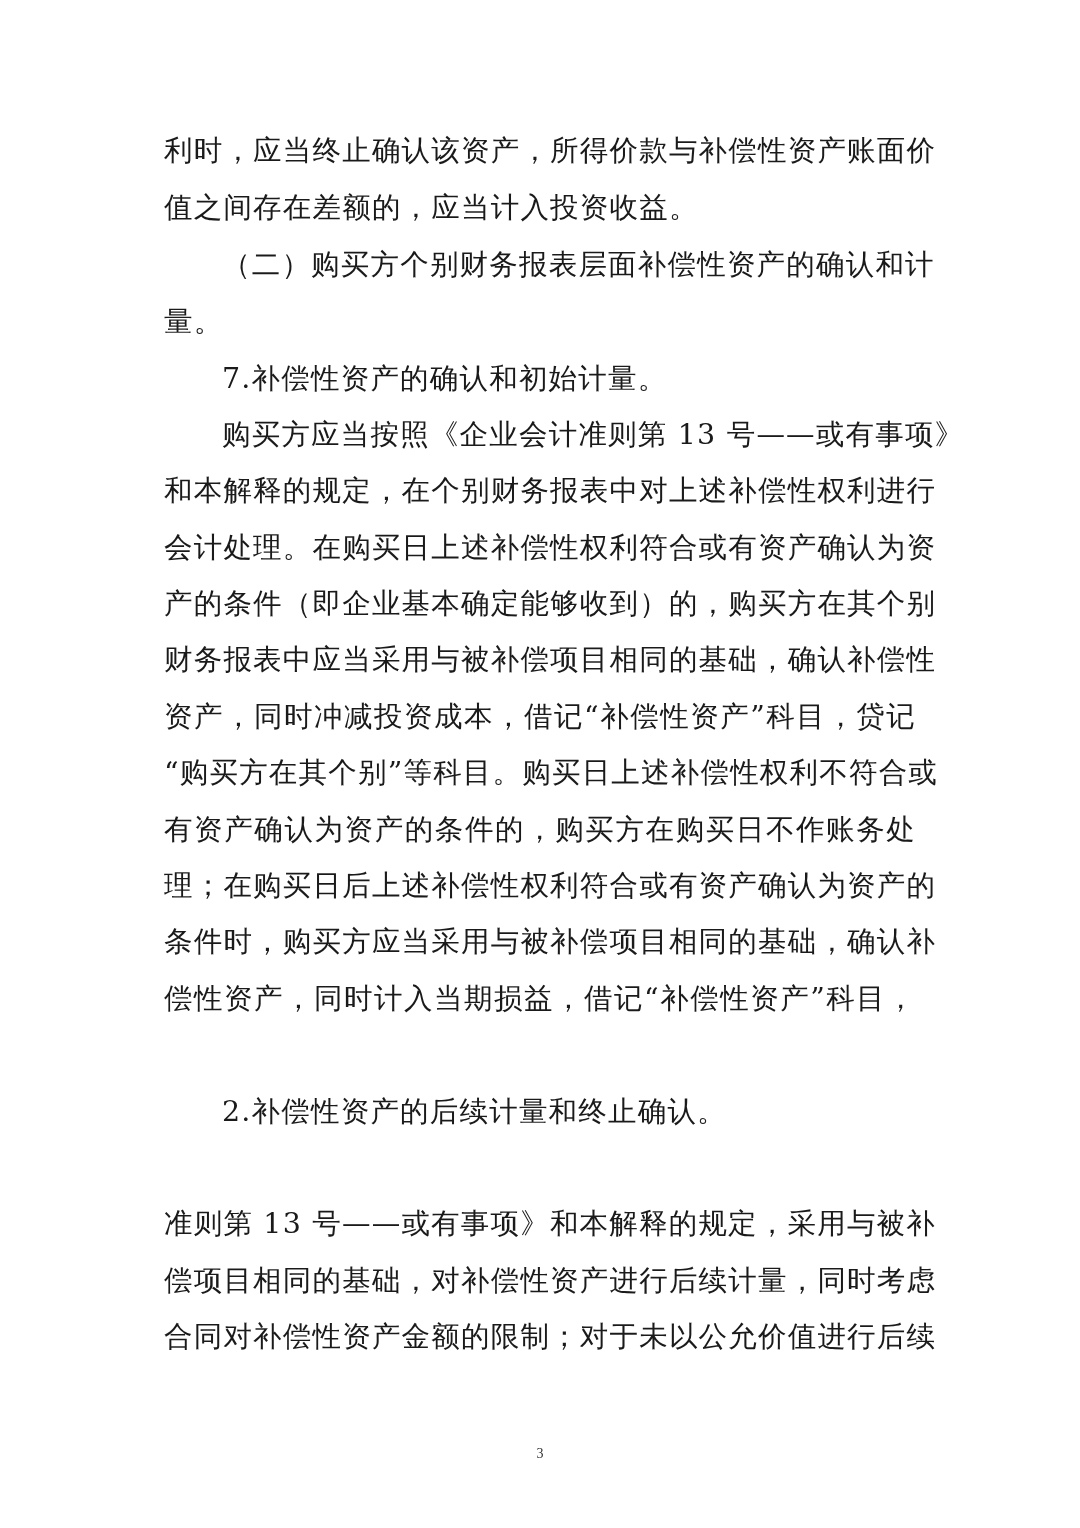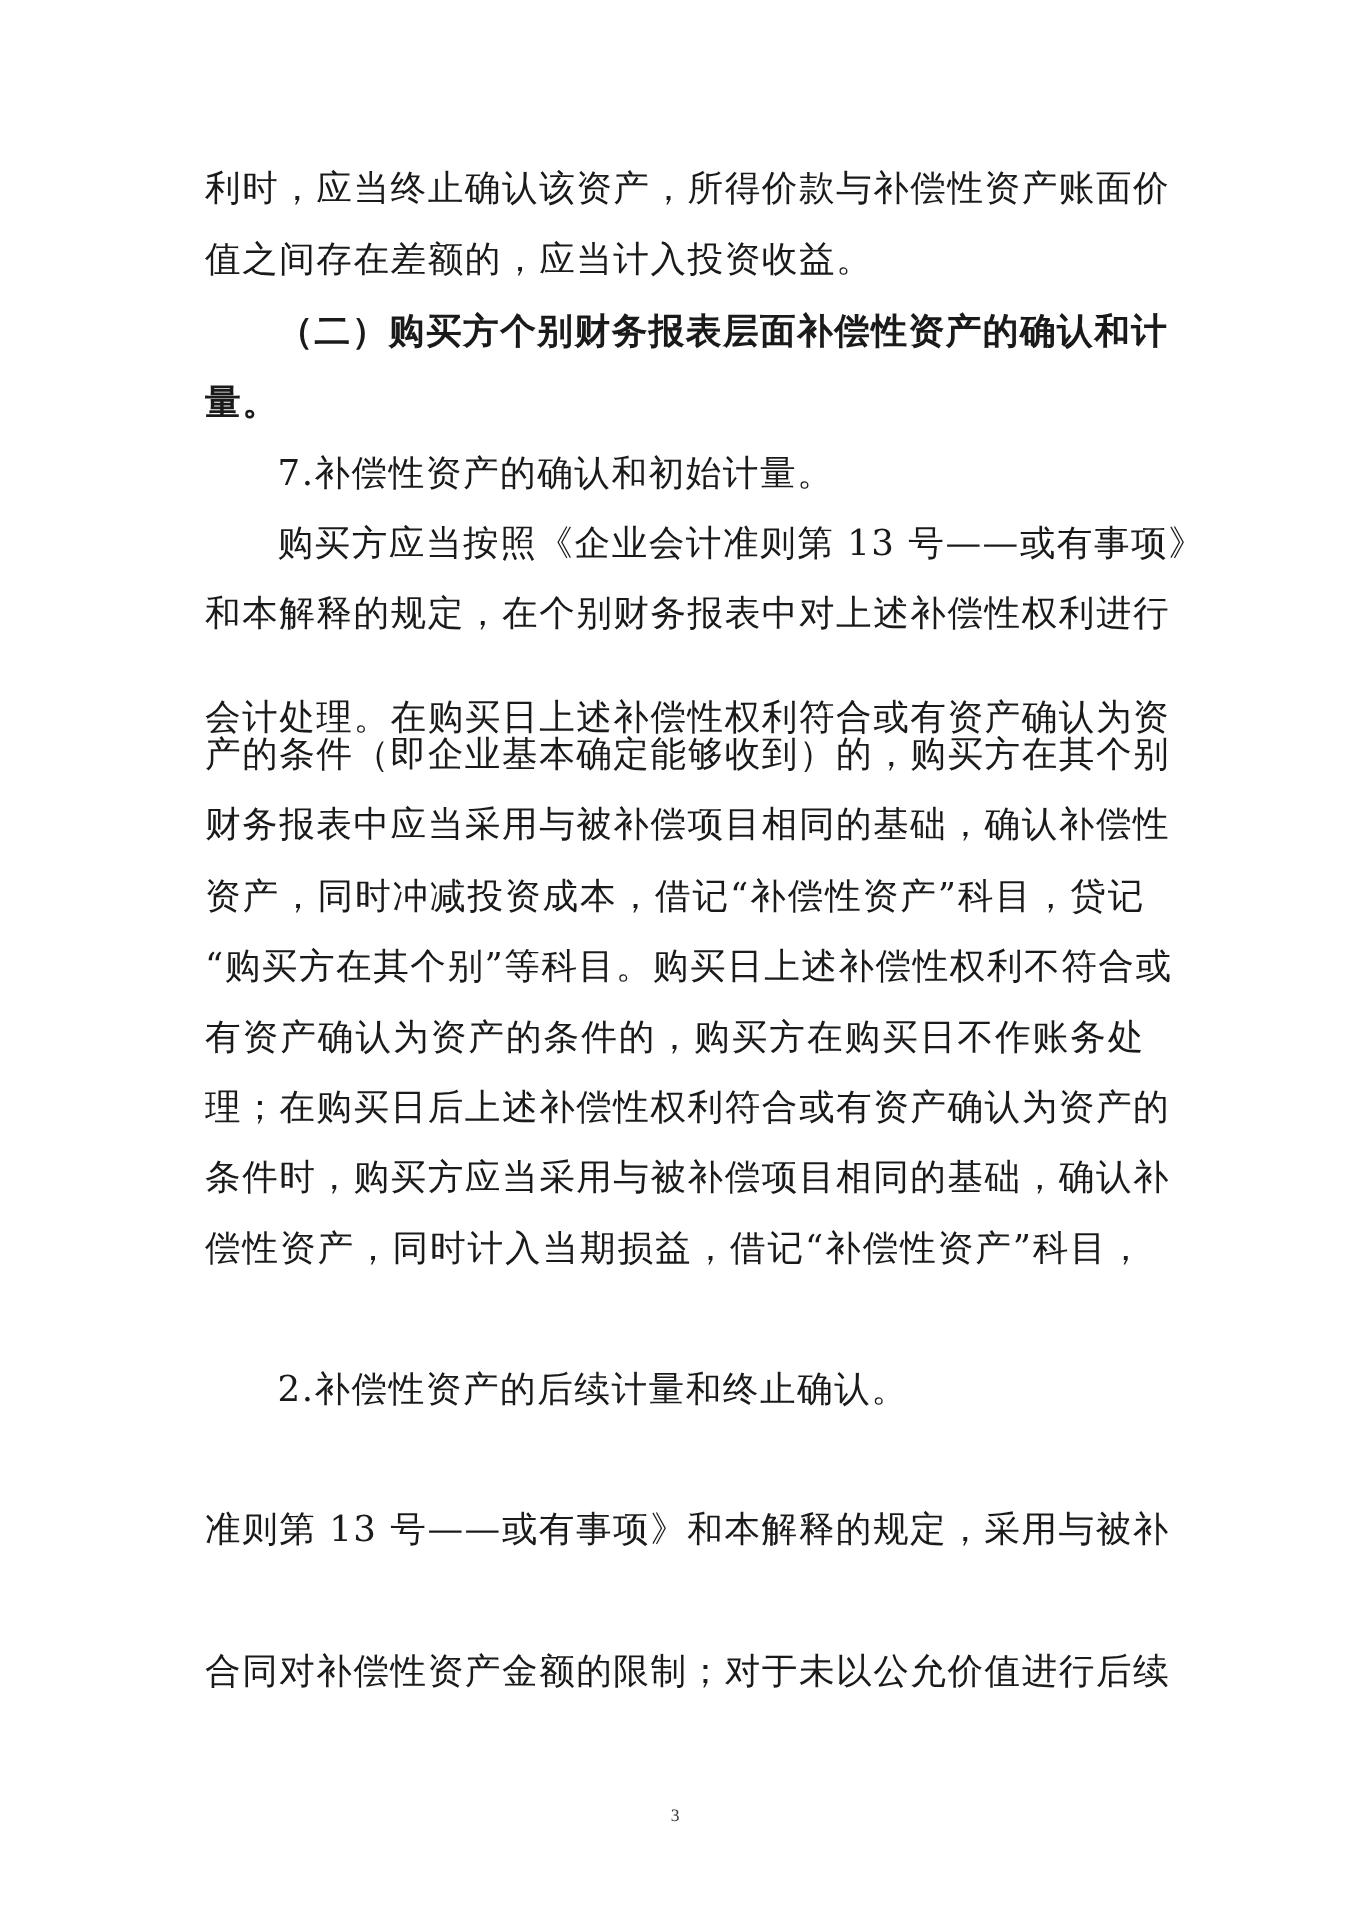--- a/index.html
+++ b/index.html
@@ -34,21 +34,21 @@
       text-align-last: justify;
     }
     .line.indent {
       left: 222px;
       width: 694px;
     }
     .line.short {
       text-align-last: left;
     }
     .line.bold {
-      font-weight: bold;
+      font-weight: normal;
       font-family: "DejaVu Sans", "Liberation Sans", sans-serif;
     }
     .page-number {
       position: absolute;
       left: 0;
       width: 1080px;
       top: 1445px;
       text-align: center;
       font-size: 14px;
       line-height: 18px;
@@ -63,29 +63,30 @@
   <div class="line" style="top:131px">利时，应当终止确认该资产，所得价款与补偿性资产账面价</div>
   <div class="line short" style="top:188px">值之间存在差额的，应当计入投资收益。</div>
 
   <div class="line indent bold" style="top:245px">（二）购买方个别财务报表层面补偿性资产的确认和计</div>
   <div class="line bold short" style="top:302px">量。</div>
 
   <div class="line indent short" style="top:359px">7.补偿性资产的确认和初始计量。</div>
 
   <div class="line indent" style="top:415px">购买方应当按照《企业会计准则第 13 号——或有事项》</div>
   <div class="line" style="top:471px">和本解释的规定，在个别财务报表中对上述补偿性权利进行</div>
-  <div class="line" style="top:554px">会计处理。在购买日上述补偿性权利符合或有资产确认为资</div>
+  <div class="line" style="top:528px">会计处理。在购买日上述补偿性权利符合或有资产确认为资</div>
   <div class="line" style="top:584px">产的条件（即企业基本确定能够收到）的，购买方在其个别</div>
   <div class="line" style="top:640px">财务报表中应当采用与被补偿项目相同的基础，确认补偿性</div>
   <div class="line" style="top:697px">资产，同时冲减投资成本，借记“补偿性资产”科目，贷记</div>
   <div class="line" style="top:753px">“购买方在其个别”等科目。购买日上述补偿性权利不符合或</div>
   <div class="line" style="top:810px">有资产确认为资产的条件的，购买方在购买日不作账务处</div>
   <div class="line" style="top:866px">理；在购买日后上述补偿性权利符合或有资产确认为资产的</div>
   <div class="line" style="top:922px">条件时，购买方应当采用与被补偿项目相同的基础，确认补</div>
   <div class="line" style="top:979px">偿性资产，同时计入当期损益，借记“补偿性资产”科目，</div>
 
   <div class="line indent short" style="top:1092px">2.补偿性资产的后续计量和终止确认。</div>
 
   <div class="line" style="top:1204px">准则第 13 号——或有事项》和本解释的规定，采用与被补</div>
+  <div class="line" style="top:1261px">偿项目相同的基础，对补偿性资产进行后续计量，同时考虑</div>
   <div class="line" style="top:1317px">合同对补偿性资产金额的限制；对于未以公允价值进行后续</div>
 
   <div class="page-number">3</div>
 </div>
 
 </body></html>

